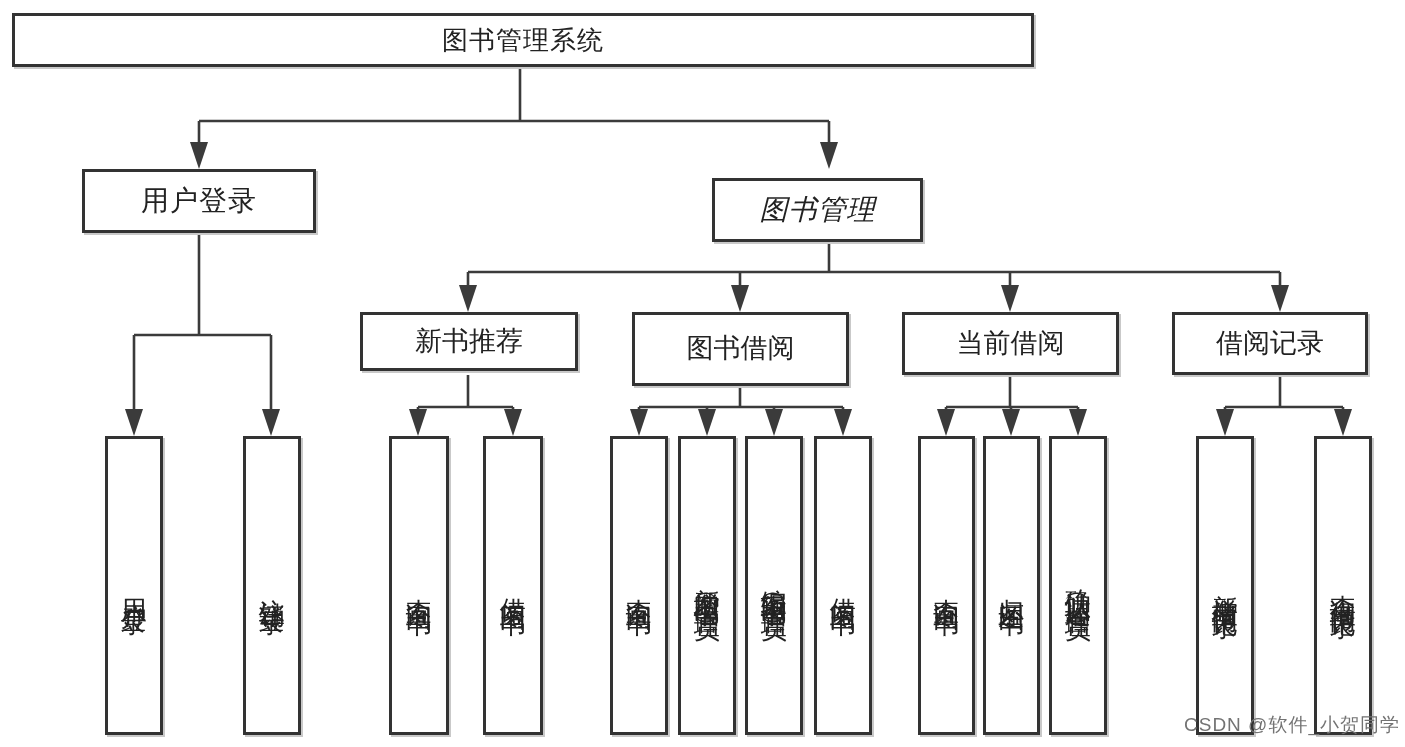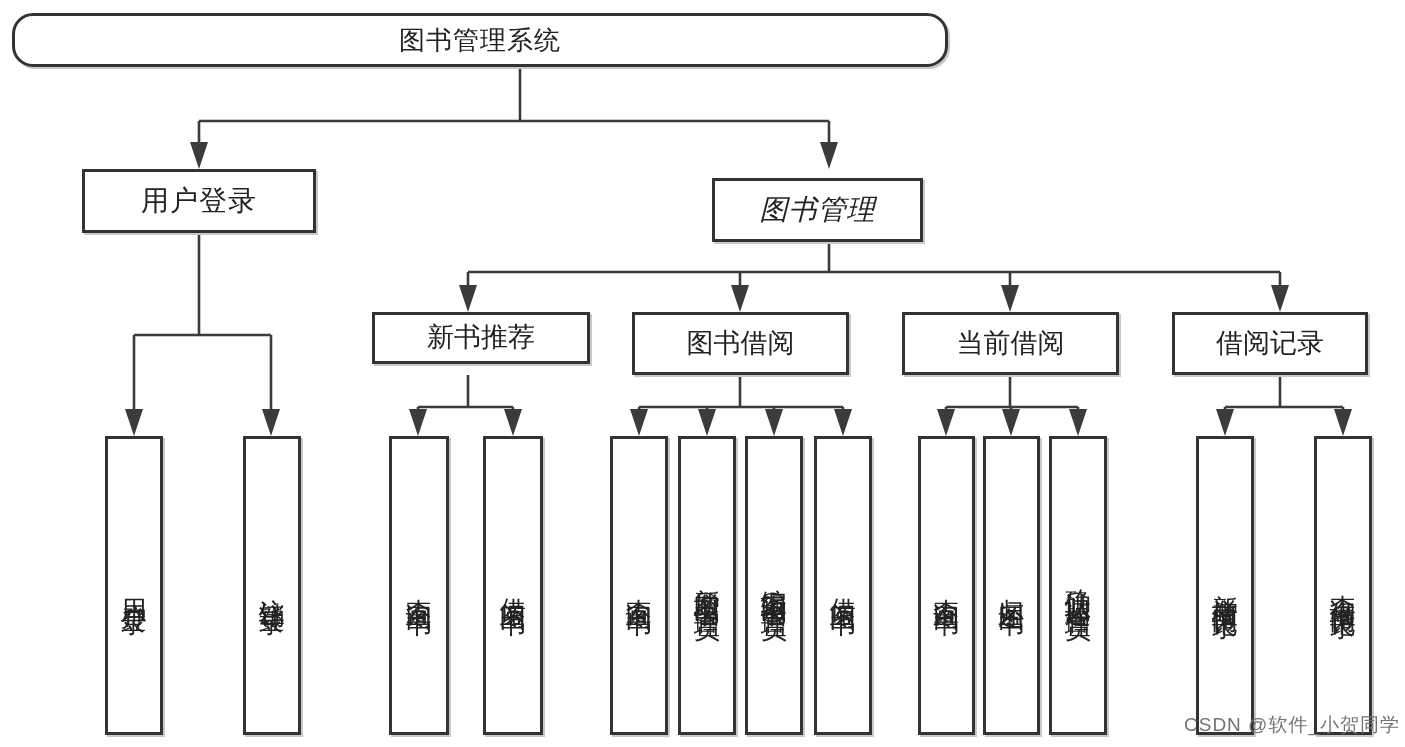--- a/index.html
+++ b/index.html
@@ -105,27 +105,27 @@
     <polygon class="head" points="1011,436 1002,409 1020,409"></polygon>
     <path class="wire" d="M1078,407 V412"></path>
     <polygon class="head" points="1078,436 1069,409 1087,409"></polygon>
 
     <path class="wire" d="M1225,407 V412"></path>
     <polygon class="head" points="1225,436 1216,409 1234,409"></polygon>
     <path class="wire" d="M1343,407 V412"></path>
     <polygon class="head" points="1343,436 1334,409 1352,409"></polygon>
   </svg>
 
-  <div class="node hnode root" style="left:12px;top:13px;width:936px;height:54px;border-radius:21px;">图书管理系统</div>
+  <div class="node hnode root" style="left:12px;top:13px;width:1022px;height:54px;">图书管理系统</div>
 
   <div class="node hnode l2" style="left:82px;top:169px;width:234px;height:64px;">用户登录</div>
   <div class="node hnode l2" style="left:712px;top:178px;width:211px;height:64px;font-style:italic;">图书管理</div>
 
-  <div class="node hnode" style="left:360px;top:312px;width:218px;height:52px;margin-left:12px;">新书推荐</div>
-  <div class="node hnode" style="left:632px;top:312px;width:217px;height:63px;">图书借阅</div>
+  <div class="node hnode" style="left:360px;top:312px;width:218px;height:59px;">新书推荐</div>
+  <div class="node hnode" style="left:632px;top:312px;width:217px;height:74px;">图书借阅</div>
   <div class="node hnode" style="left:902px;top:312px;width:217px;height:63px;">当前借阅</div>
   <div class="node hnode" style="left:1172px;top:312px;width:196px;height:63px;">借阅记录</div>
 
   <div class="node vnode" style="left:105px;top:436px;width:58px;height:299px;">用户登录</div>
   <div class="node vnode" style="left:243px;top:436px;width:58px;height:299px;">注销登录</div>
 
   <div class="node vnode" style="left:389px;top:436px;width:60px;height:299px;">查询图书</div>
   <div class="node vnode" style="left:483px;top:436px;width:60px;height:299px;">借阅图书</div>
 
   <div class="node vnode" style="left:610px;top:436px;width:58px;height:299px;">查询图书</div>

